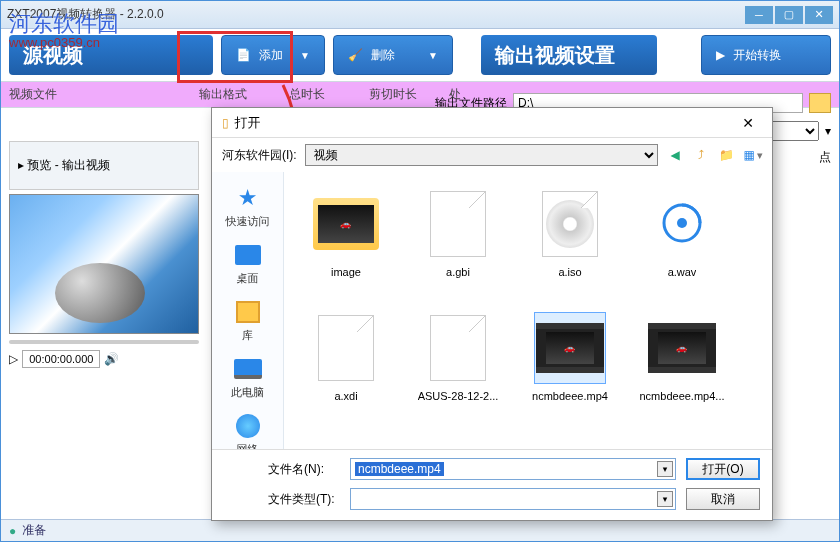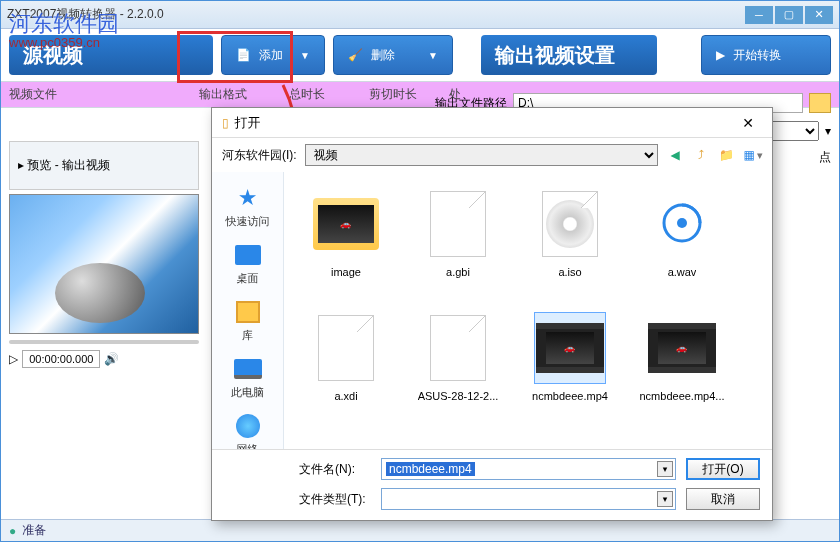--- a/index.html
+++ b/index.html
@@ -56,21 +56,21 @@
 .file.sel .thumb{border:1px solid #6af;background:#def}
 .file .fname{margin-top:6px;text-align:center;font-size:11px;max-width:100px;overflow:hidden;text-overflow:ellipsis;white-space:nowrap}
 .thumb-page{width:56px;height:66px;background:#fff;border:1px solid #ccc;position:relative}
 .thumb-page::before{content:"";position:absolute;top:0;right:0;width:16px;height:16px;background:linear-gradient(135deg,transparent 48%,#ccc 50%,#fff 52%)}
 .thumb-folder{width:66px;height:52px;background:linear-gradient(#ffe08a,#ffc94a);border-radius:4px;position:relative;display:flex;align-items:center;justify-content:center}
 .thumb-car{width:56px;height:38px;background:linear-gradient(#111,#444);display:flex;align-items:center;justify-content:center;color:#ddd;font-size:9px}
 .thumb-disc{width:48px;height:48px;border-radius:50%;background:radial-gradient(circle,#fff 18%,#ccc 22%,#eee 60%,#bbb 100%)}
 .thumb-wav{color:#2a87e8}
 .thumb-wav svg{width:48px;height:48px}
 .thumb-video{width:68px;height:50px;background:#222;border-top:6px solid #333;border-bottom:6px solid #333;display:flex;align-items:center;justify-content:center}
-.dlg-bottom{border-top:1px solid #ddd;padding:8px 12px 10px 87px;display:flex;flex-direction:column;gap:8px}
+.dlg-bottom{border-top:1px solid #ddd;padding:8px 12px 10px 56px;display:flex;flex-direction:column;gap:8px}
 .brow{display:flex;align-items:center;gap:10px}
 .brow label{width:72px}
 .brow .combo{flex:1;height:22px;border:1px solid #7aa7d8;padding:0 4px;display:flex;align-items:center;background:#fff;position:relative}
 .combo .sel-text{background:#2a6fd6;color:#fff;padding:0 3px}
 .combo .dd{position:absolute;right:2px;top:2px;width:16px;height:16px;border:1px solid #888;background:#eee;display:flex;align-items:center;justify-content:center;font-size:9px}
 .dlg-btn{width:74px;height:22px;border:1px solid #888;background:linear-gradient(#fdfdfd,#e4e4e4);cursor:pointer}
 .dlg-btn.primary{border:2px solid #2a87e8}
 .star-ico{color:#2a87e8;font-size:24px}
 .desk-ico{width:26px;height:20px;background:#2a87e8;border-radius:2px}
 .lib-ico{width:24px;height:22px;background:#ffc94a;border:2px solid #e0a030}

